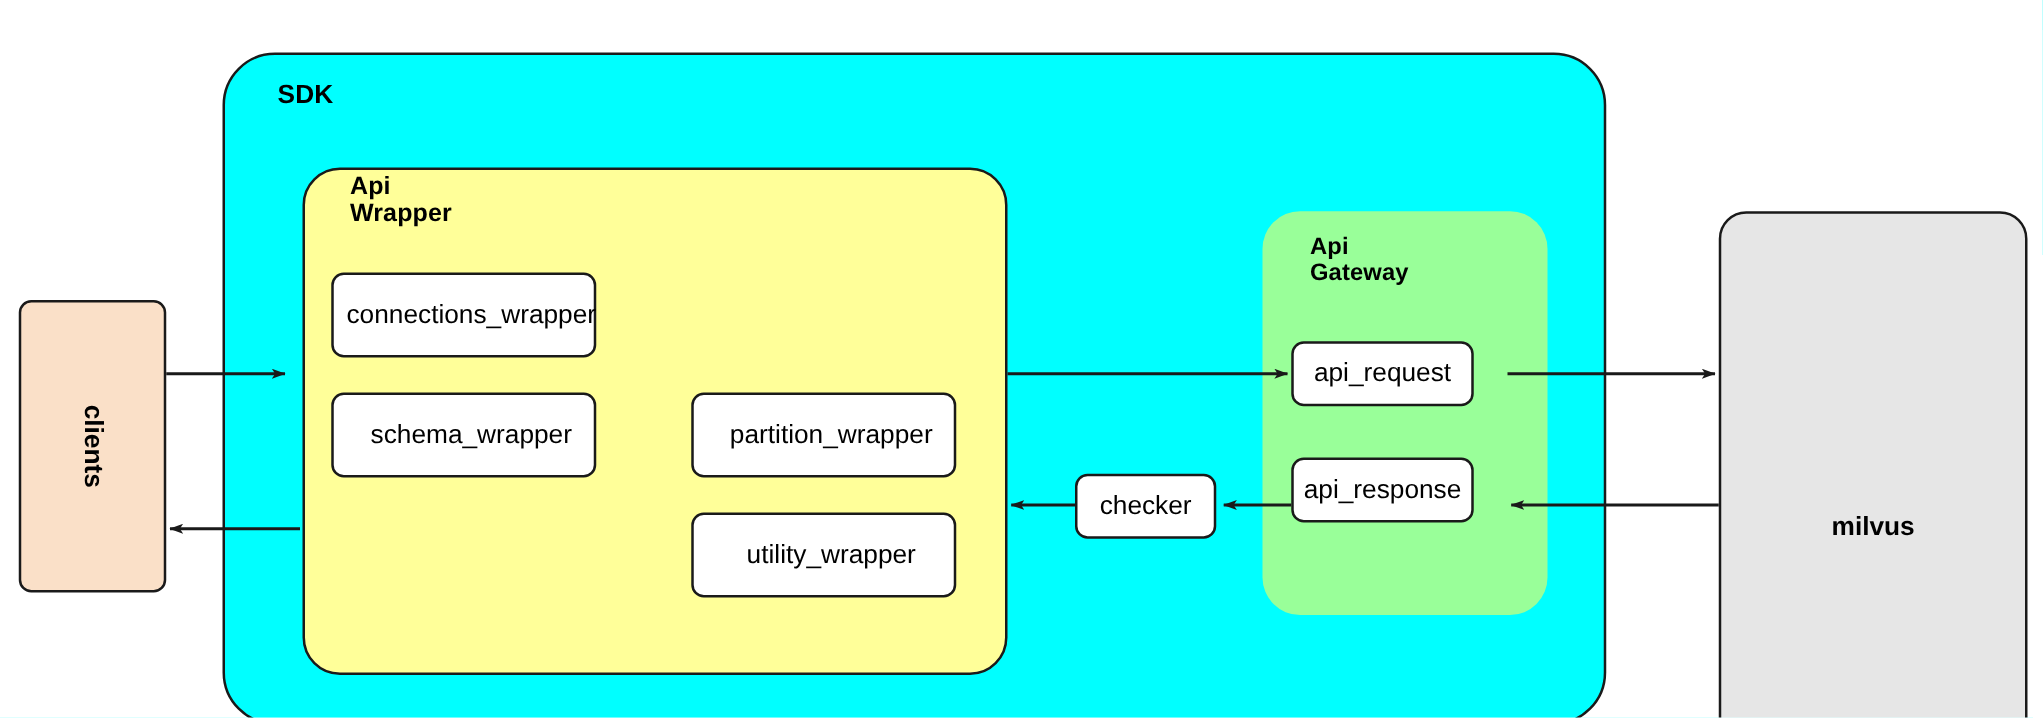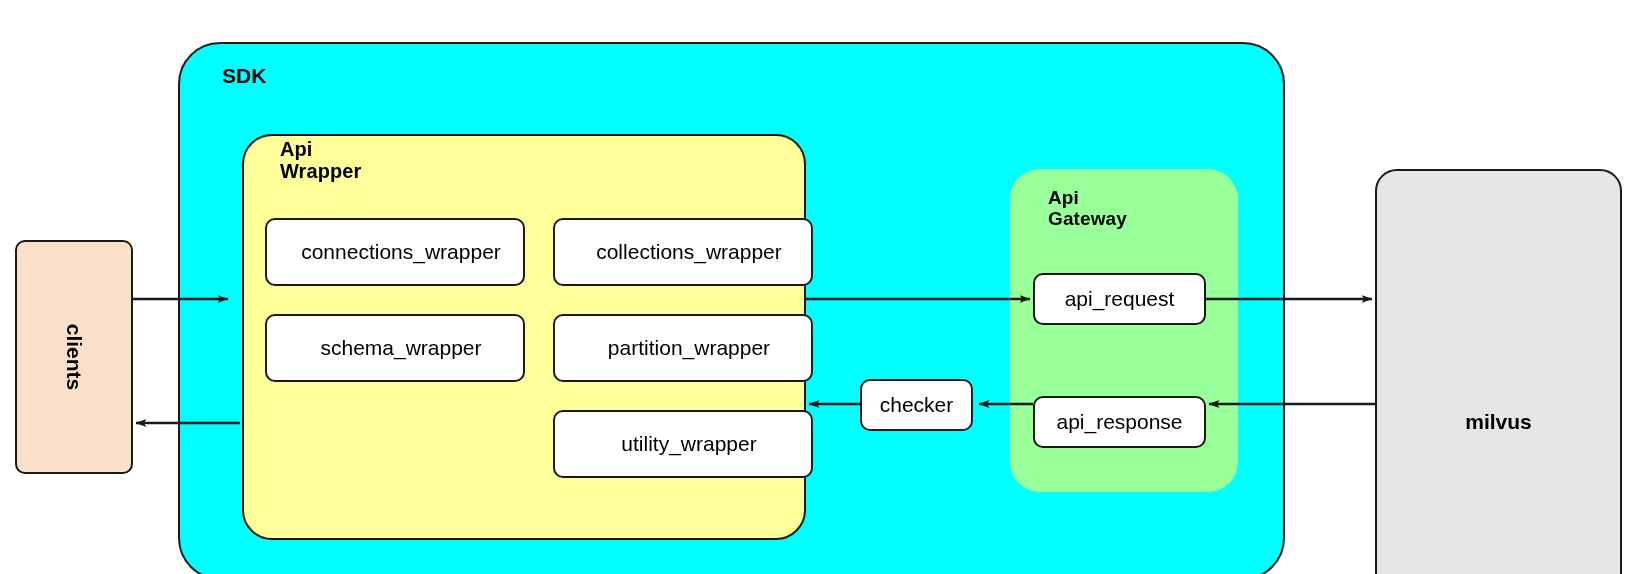--- a/index.html
+++ b/index.html
@@ -30,26 +30,26 @@
   .sdk-title{left:222px; top:40px; font-size:21px;}
   .aw-title{left:280px; top:114px; font-size:20px;}
   .ag-title{left:1048px; top:163px; font-size:19px;}
 
   
   .node{
     background:#ffffff; border:2px solid #1a1a1a; border-radius:10px;
     display:flex; align-items:center; justify-content:center;
     font-size:21px; color:#000; text-align:center;
   }
-  .wrapper-node{width:260px; height:68px;padding-left:12px;}
+  .wrapper-node{width:212px; height:68px;padding-left:12px;}
   .col-a{left:265px;} .col-b{left:553px;}
   .row-1{top:194px;} .row-2{top:290px;text-align:center;} .row-3{top:386px;}
 
-  .gw-node{left:1033px; width:173px; height:52px; font-size:21px;text-align:right;}
-  .gw-req{top:249px;} .gw-res{top:372px;}
+  .gw-node{left:1033px; width:146px; height:52px; font-size:21px;text-align:right;}
+  .gw-req{top:249px;} .gw-res{top:342px;}
 
   .checker{left:860px; top:355px; width:113px; height:52px; font-size:21px;}
 
   
   .clients{
     left:15px; top:216px; width:118px; height:234px;
     background:#fae0c8; border:2px solid #1a1a1a; border-radius:10px;
     display:flex; align-items:center; justify-content:center;
   }
   .clients .vlabel{
@@ -79,21 +79,20 @@
 
   <div class="abs region-title sdk-title">SDK</div>
   <div class="abs region-title aw-title">Api
 Wrapper</div>
   <div class="abs region-title ag-title">Api
 Gateway</div>
 
   <div class="abs node wrapper-node col-a row-1">connections_wrapper</div>
   <div class="abs node wrapper-node col-a row-2">schema_wrapper</div>
 
-  <div class="abs node wrapper-node col-b row-1">collections_wrapper</div>
   <div class="abs node wrapper-node col-b row-2">partition_wrapper</div>
   <div class="abs node wrapper-node col-b row-3">utility_wrapper</div>
 
   <div class="abs node gw-node gw-req">api_request</div>
   <div class="abs node gw-node gw-res">api_response</div>
 
   <div class="abs node checker">checker</div>
 
   <div class="abs clients">
     <span class="vlabel">clients</span>

